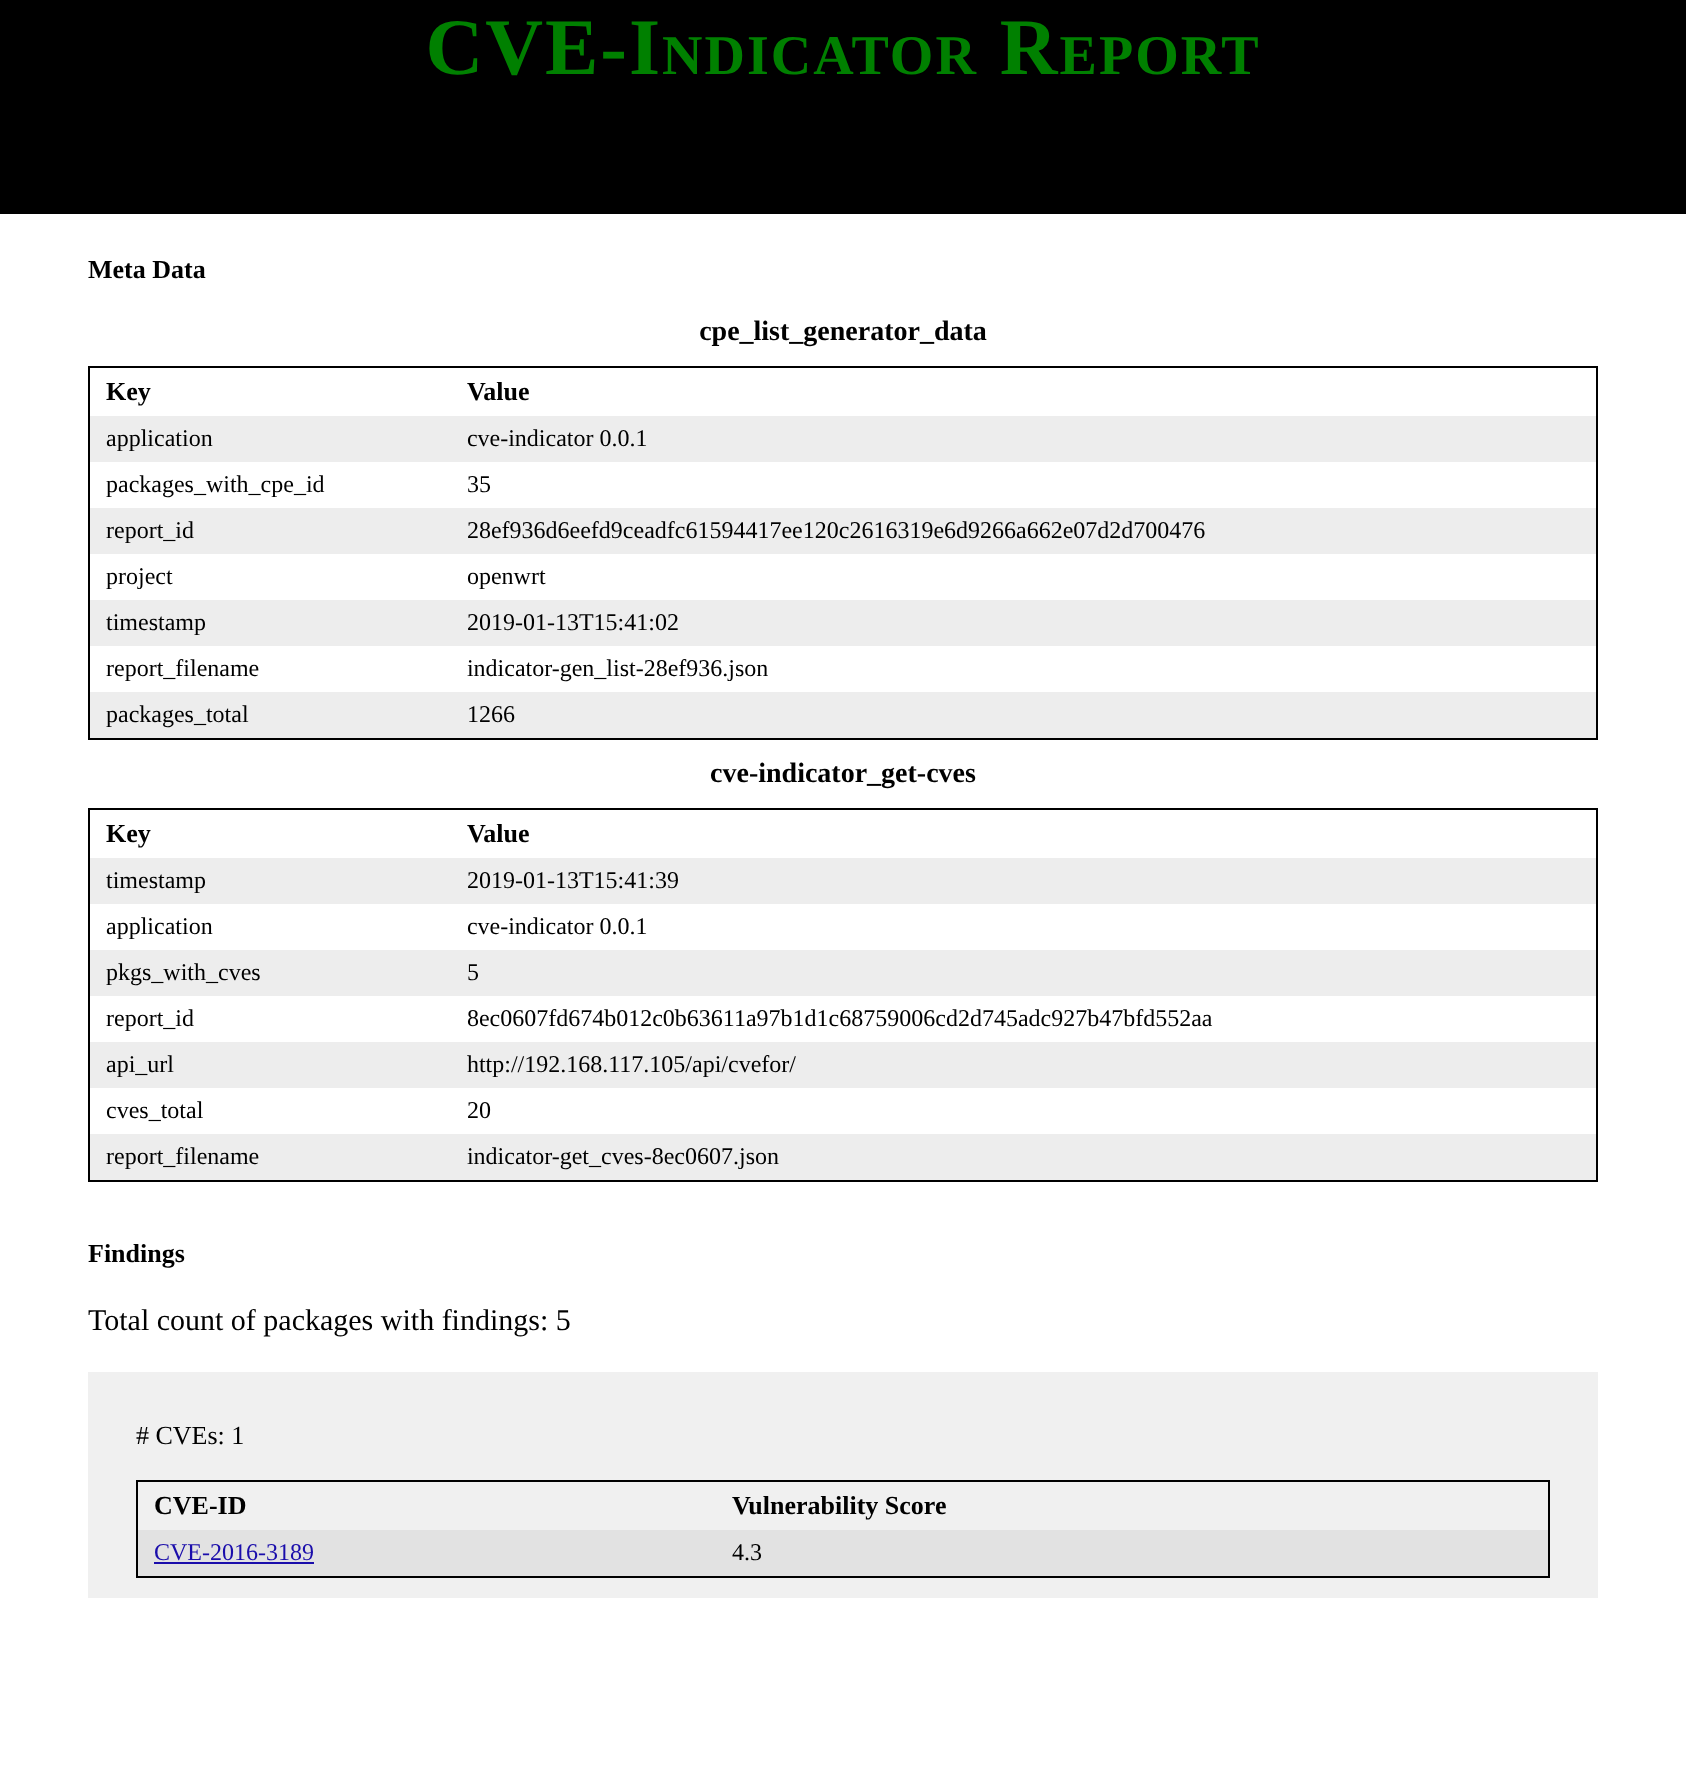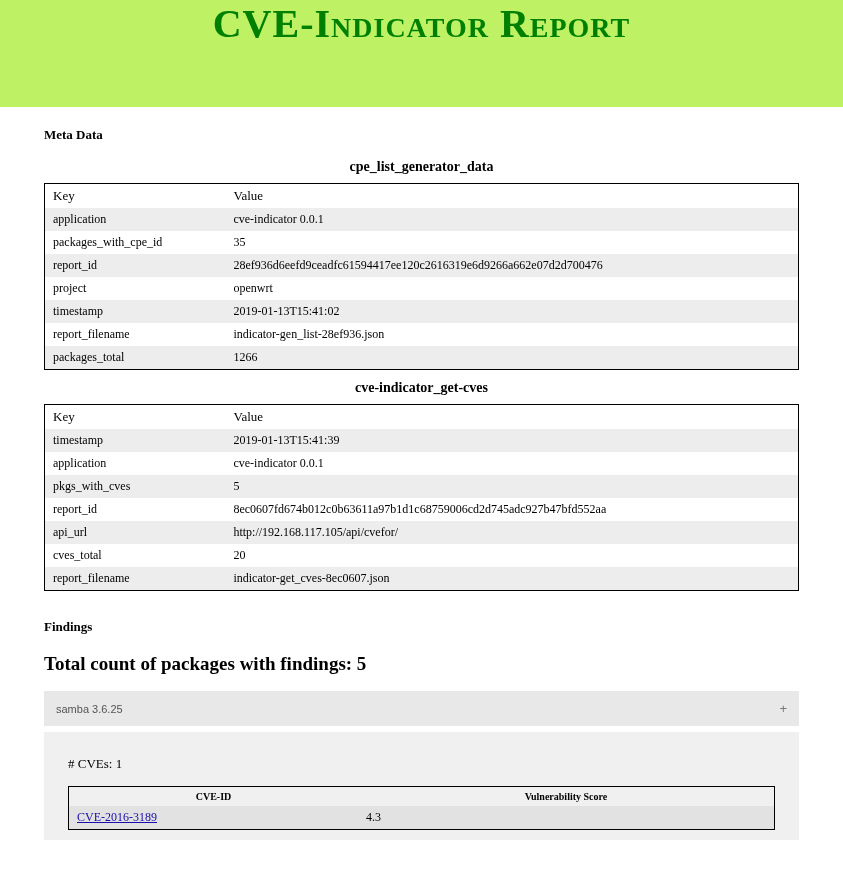--- a/index.html
+++ b/index.html
@@ -5,21 +5,21 @@
     * { box-sizing: border-box; }
     body {
       margin: 0;
       padding: 0;
       font-family: Georgia, 'Times New Roman', serif;
       font-size: 13px;
       color: #000;
       background: #fff;
     }
     .banner {
-      background: #bef264;
+      background: #000000;
       padding: 0 0 60px 0;
       text-align: center;
     }
     .banner-title {
       color: #008000;
       font-weight: bold;
       font-variant: small-caps;
       font-size: 40px;
       letter-spacing: 1px;
       margin: 0;
@@ -33,33 +33,33 @@
       font-weight: bold;
       margin: 2px 0 16px 0;
     }
     h3.subsection-title {
       font-size: 14px;
       font-weight: bold;
       margin: 10px 0 8px 0;
       text-align: center;
     }
     h3.findings-count {
-      font-size: 19px;
-      font-weight: bold;
+      font-size: 15px;
+      font-weight: normal;
       margin: 18px 0 16px 0;
     }
     table.meta-table {
       width: 100%;
       border: 1.5px solid #000;
       border-collapse: collapse;
       margin-bottom: 8px;
     }
     table.meta-table th {
       text-align: left;
-      font-weight: normal;
+      font-weight: bold;
       padding: 4px 8px;
       font-size: 13px;
       border-bottom: none;
     }
     table.meta-table td {
       padding: 4px 8px;
       font-size: 12px;
     }
     table.meta-table tbody tr:nth-child(odd) {
       background: #ededed;
@@ -98,24 +98,24 @@
       font-weight: normal;
       font-size: 13px;
       margin-bottom: 14px;
     }
     table.cve-table {
       width: 100%;
       border: 1.5px solid #000;
       border-collapse: collapse;
     }
     table.cve-table th {
-      text-align: center;
-      font-weight: bold;
-      padding: 4px 8px;
-      font-size: 10px;
+      text-align: left;
+      font-weight: bold;
+      padding: 4px 8px;
+      font-size: 13px;
     }
     table.cve-table td {
       padding: 4px 8px;
       font-size: 12px;
     }
     table.cve-table tbody tr:nth-child(odd) {
       background: #e2e2e2;
     }
     table.cve-table th:first-child,
     table.cve-table td:first-child {
@@ -214,26 +214,20 @@
           <td>report_filename</td>
           <td>indicator-get_cves-8ec0607.json</td>
         </tr>
     </tbody>
   </table>
 
   <div class="findings-section">
     <h2 class="section-title">Findings</h2>
     <h3 class="findings-count">Total count of packages with findings: 5</h3>
 
-    <div class="accordion-item">
-      <div class="accordion-header">
-        <span>samba 3.6.25</span>
-        <span class="accordion-toggle">+</span>
-      </div>
-    </div>
 
     <div class="accordion-item">
       <div class="accordion-body">
         <div class="cve-count"># CVEs: 1</div>
         <table class="cve-table">
           <thead>
             <tr>
               <th>CVE-ID</th>
               <th>Vulnerability Score</th>
             </tr>

